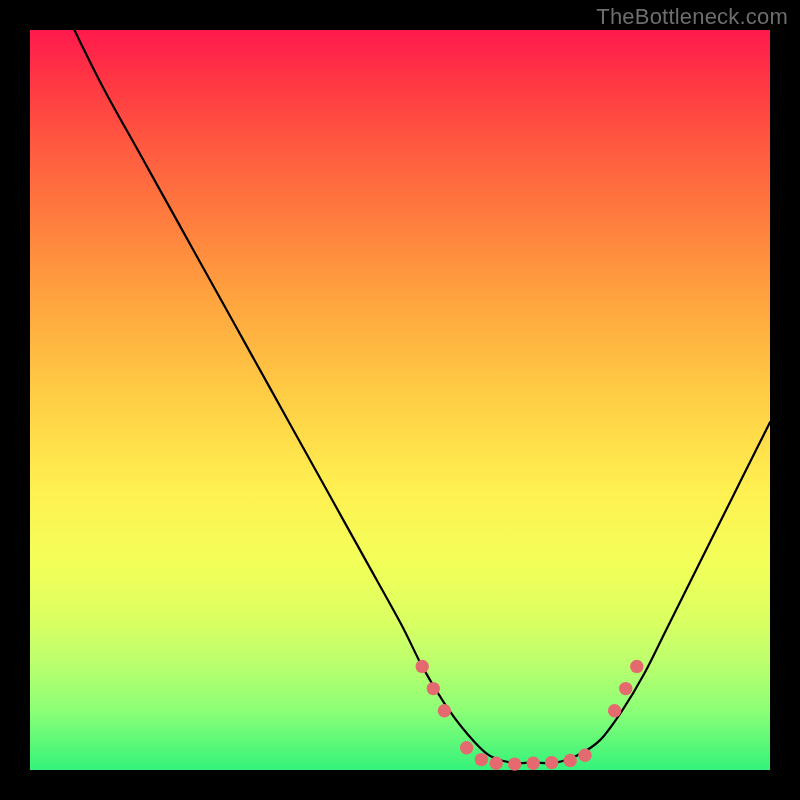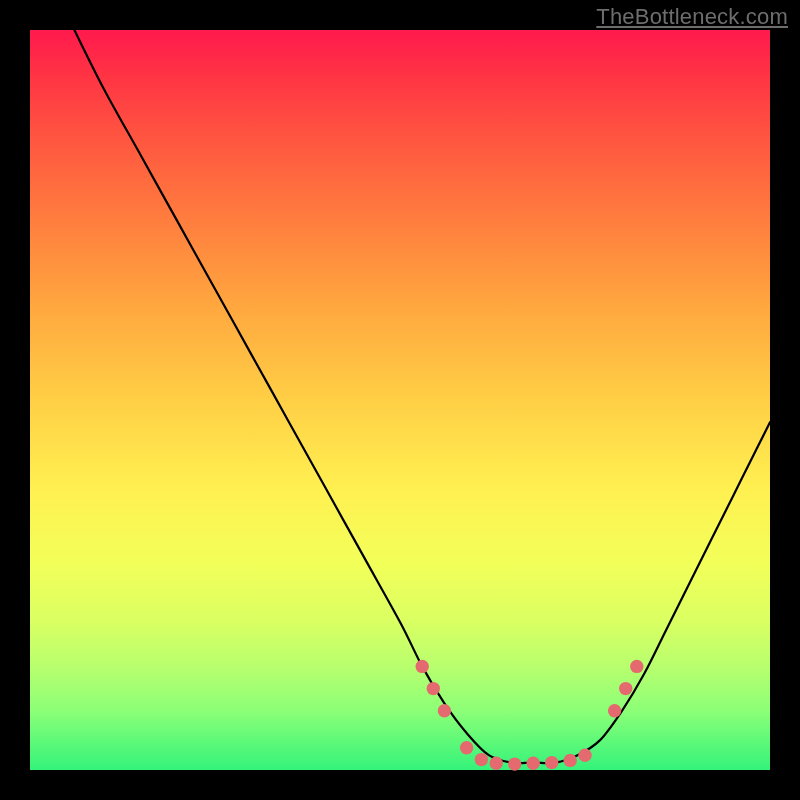--- a/index.html
+++ b/index.html
@@ -48,21 +48,20 @@
   }
   .watermark {
     position: absolute;
     top: 4px;
     right: 12px;
     font-family: Arial, Helvetica, sans-serif;
     font-size: 22px;
     color: #6d6d6d;
     font-weight: 500;
     letter-spacing: 0.2px;
-    text-decoration: underline;
   }
 </style>
 </head>
 <body>
 
 <div class="frame">
   <div class="plot-area"></div>
 
   <svg class="curve" viewBox="0 0 740 740">
     <path id="curve-path" fill="none" stroke="#000" stroke-width="2.2" stroke-linecap="round" d="M 44.4 0.0 C 49.3 9.9, 62.9 38.2, 74.0 59.2 C 85.1 80.2, 98.7 103.6, 111.0 125.8 C 123.3 148.0, 135.7 170.2, 148.0 192.4 C 160.3 214.6, 172.7 236.8, 185.0 259.0 C 197.3 281.2, 209.7 303.4, 222.0 325.6 C 234.3 347.8, 246.7 370.0, 259.0 392.2 C 271.3 414.4, 283.7 436.6, 296.0 458.8 C 308.3 481.0, 320.7 503.2, 333.0 525.4 C 345.3 547.6, 360.1 573.5, 370.0 592.0 C 379.9 610.5, 384.8 622.8, 392.2 636.4 C 399.6 650.0, 407.0 662.3, 414.4 673.4 C 421.8 684.5, 429.2 694.4, 436.6 703.0 C 444.0 711.6, 451.4 720.3, 458.8 725.2 C 466.2 730.1, 473.6 731.4, 481.0 732.6 C 488.4 733.8, 495.8 732.6, 503.2 732.6 C 510.6 732.6, 518.0 733.8, 525.4 732.6 C 532.8 731.4, 540.2 728.9, 547.6 725.2 C 555.0 721.5, 562.4 717.8, 569.8 710.4 C 577.2 703.0, 584.6 691.9, 592.0 680.8 C 599.4 669.7, 606.8 657.4, 614.2 643.8 C 621.6 630.2, 629.0 614.2, 636.4 599.4 C 643.8 584.6, 651.2 569.8, 658.6 555.0 C 666.0 540.2, 673.4 525.4, 680.8 510.6 C 688.2 495.8, 695.6 481.0, 703.0 466.2 C 710.4 451.4, 719.0 434.1, 725.2 421.8 C 731.4 409.5, 737.5 397.1, 740.0 392.2"></path>

